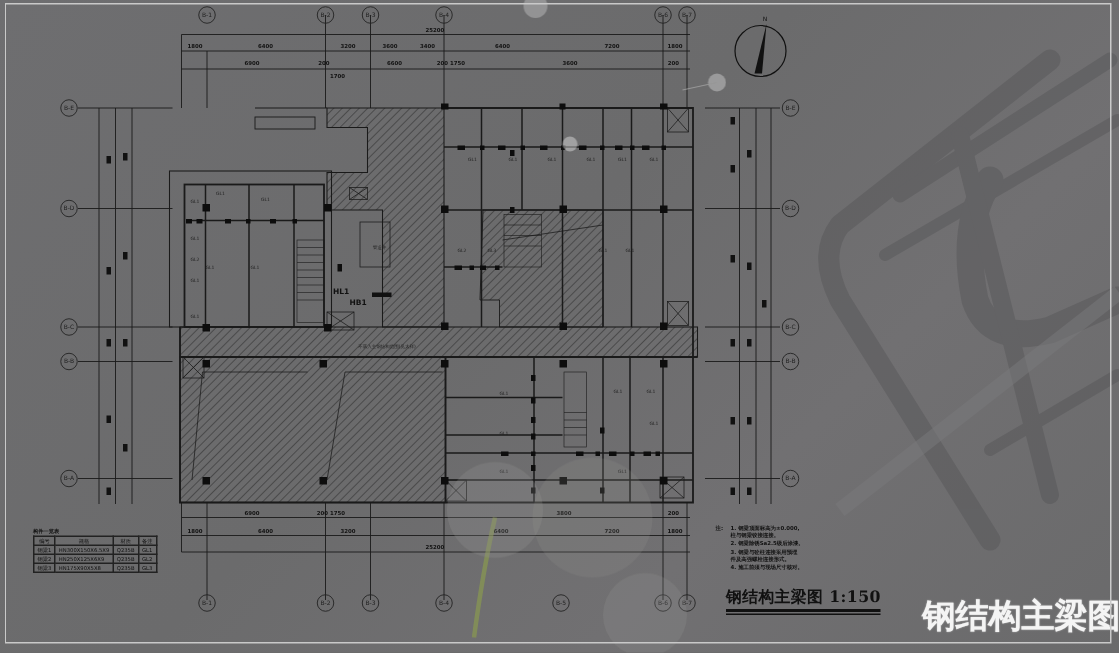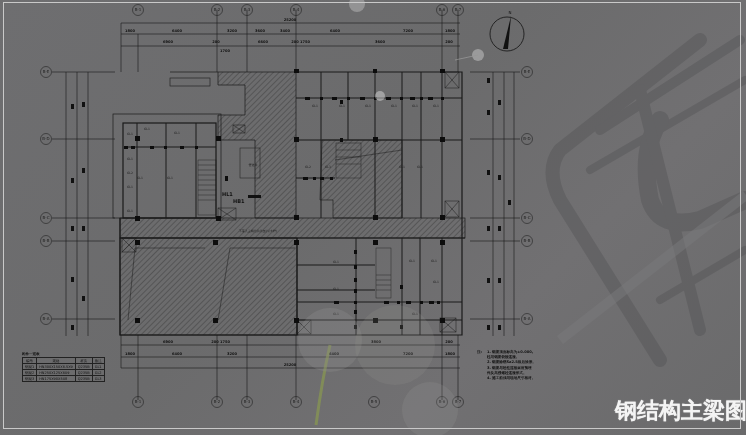--- a/index.html
+++ b/index.html
@@ -474,18 +474,19 @@
       <span class="lbl"></span>
       <span>   件及高强螺栓连接形式。</span>
     </div>
   <div class="row">
       <span class="lbl"></span>
       <span>4. 施工前须与现场尺寸核对。</span>
     </div>
 </div>
 
 <div class="title-block">
+  <div class="drawing-title">钢结构主梁图 1:150</div>
   <div class="drawing-title-u2"></div>
 </div>
 
 <div class="banner">钢结构主梁图</div>
 
 <div class="frame"></div>
 
 </body></html>

